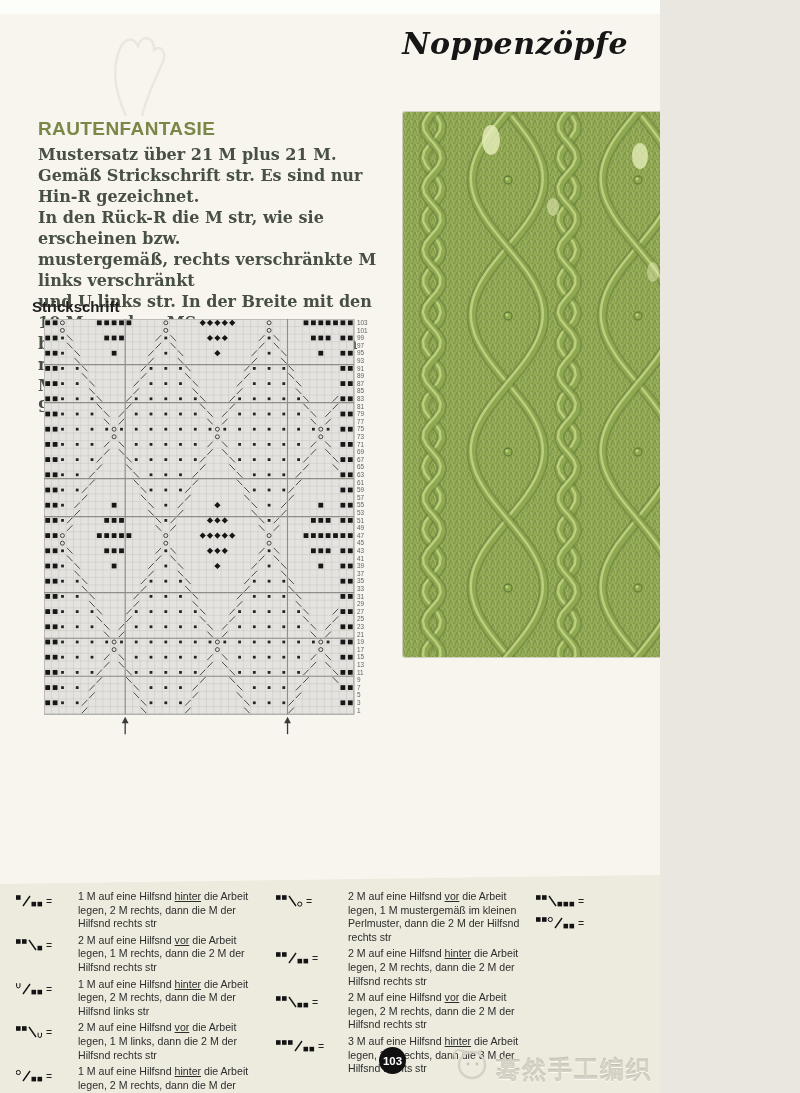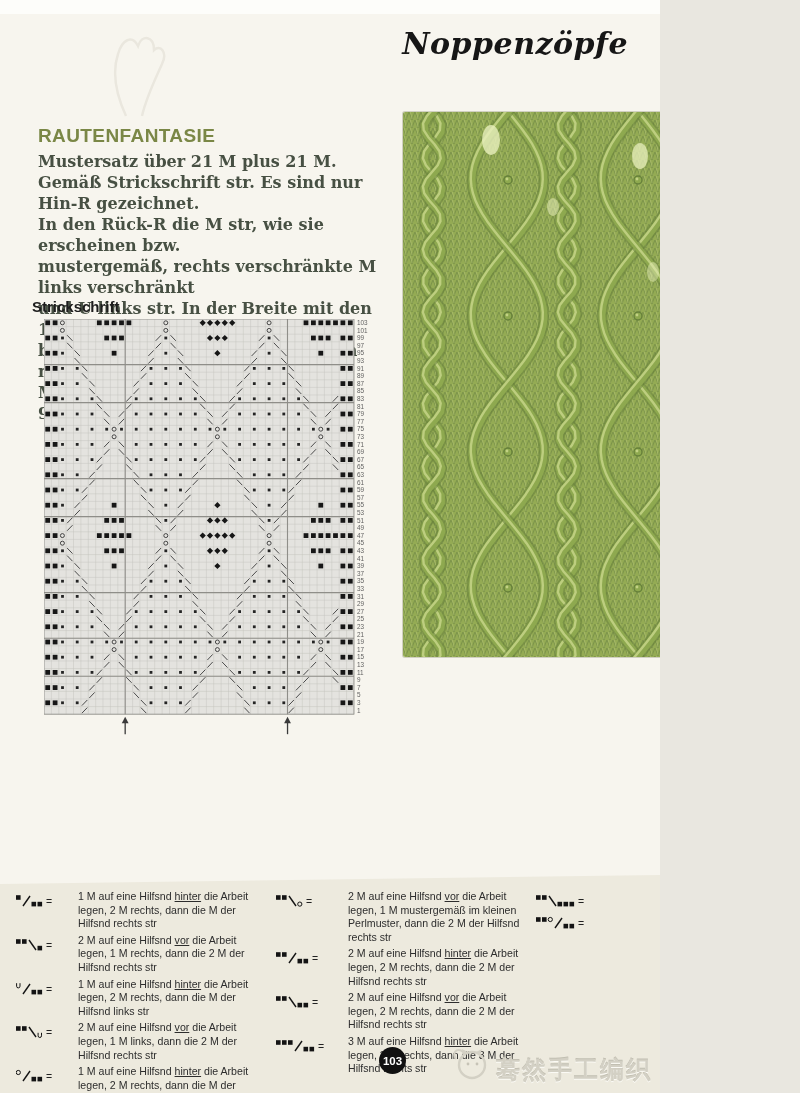--- a/index.html
+++ b/index.html
@@ -5,21 +5,21 @@
   html,body{margin:0;padding:0;}
   body{font-family:"Liberation Sans",sans-serif;background:#e9e7e0;}
   #page{position:relative;width:660px;height:1093px;background:var(--pageBg,#f7f5ee);overflow:hidden;}
   #topstrip{position:absolute;left:0;top:0;width:800px;height:14px;background:#fdfdfa;}
   #band{position:absolute;left:0;top:870px;width:800px;height:223px;background:var(--bandBg,#edeade);
         clip-path:polygon(0 14px,100% 3px,100% 100%,0 100%);}
   #sketch{position:absolute;left:88px;top:24px;opacity:.9;}
   #book-title{position:absolute;right:32px;top:26px;font-family:"DejaVu Serif",serif;font-style:italic;
         font-weight:bold;font-size:30px;color:#161616;letter-spacing:.5px;}
   #section{position:absolute;left:38px;top:110px;width:350px;}
-  #section h2{margin:15px 0 4px 0;font-size:19px;font-weight:bold;letter-spacing:.4px;color:var(--heading,#7a8746);}
+  #section h2{margin:8px 0 4px 0;font-size:19px;font-weight:bold;letter-spacing:.4px;color:var(--heading,#7a8746);}
   #intro{font-family:"DejaVu Serif",serif;font-size:16px;line-height:21px;color:var(--bodyText,#475043);font-weight:bold;}
   #chart-label{position:absolute;left:32px;top:298px;font-size:15px;font-weight:bold;color:#1d1d1d;}
   #chart-wrap{position:absolute;left:44px;top:319px;}
   #photo-wrap{position:absolute;left:403px;top:112px;width:330px;height:545px;border-radius:2px;overflow:hidden;
         box-shadow:0 0 0 1px rgba(90,100,60,.25);}
   #legend{position:absolute;left:0;top:890px;width:800px;}
   .lg-col{position:absolute;top:0;}
   #lg-col-0{left:16px;width:252px;}
   #lg-col-1{left:276px;width:252px;}
   #lg-col-2{left:536px;width:252px;}

